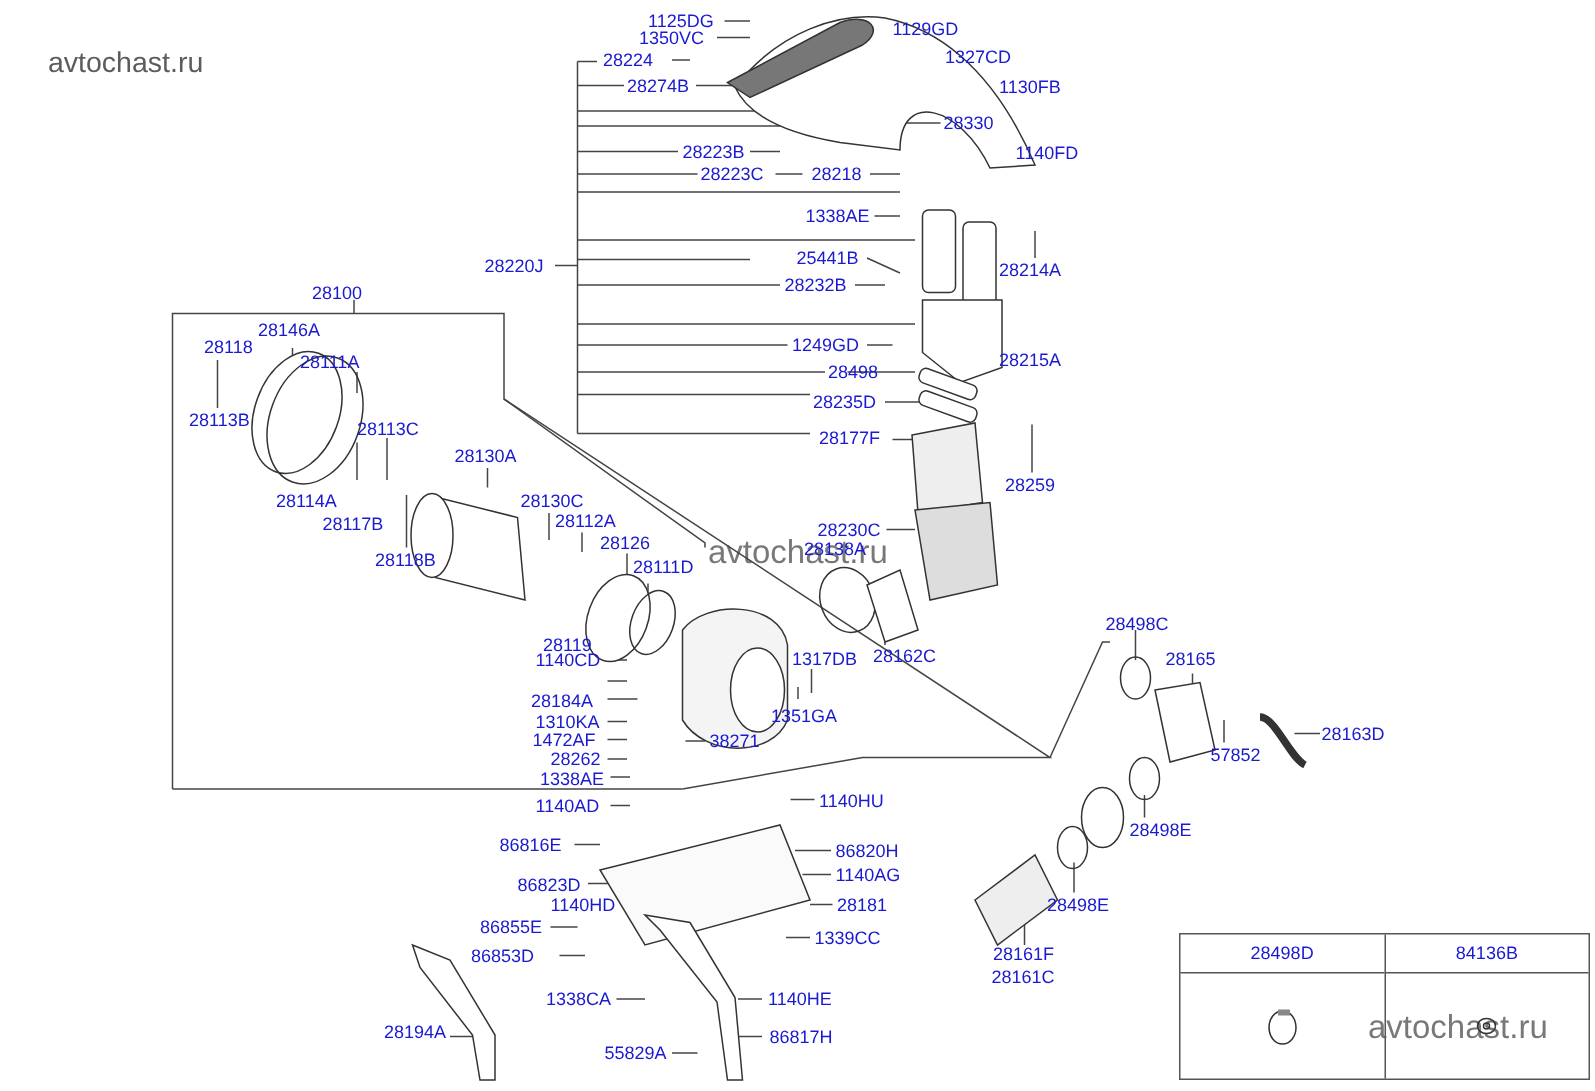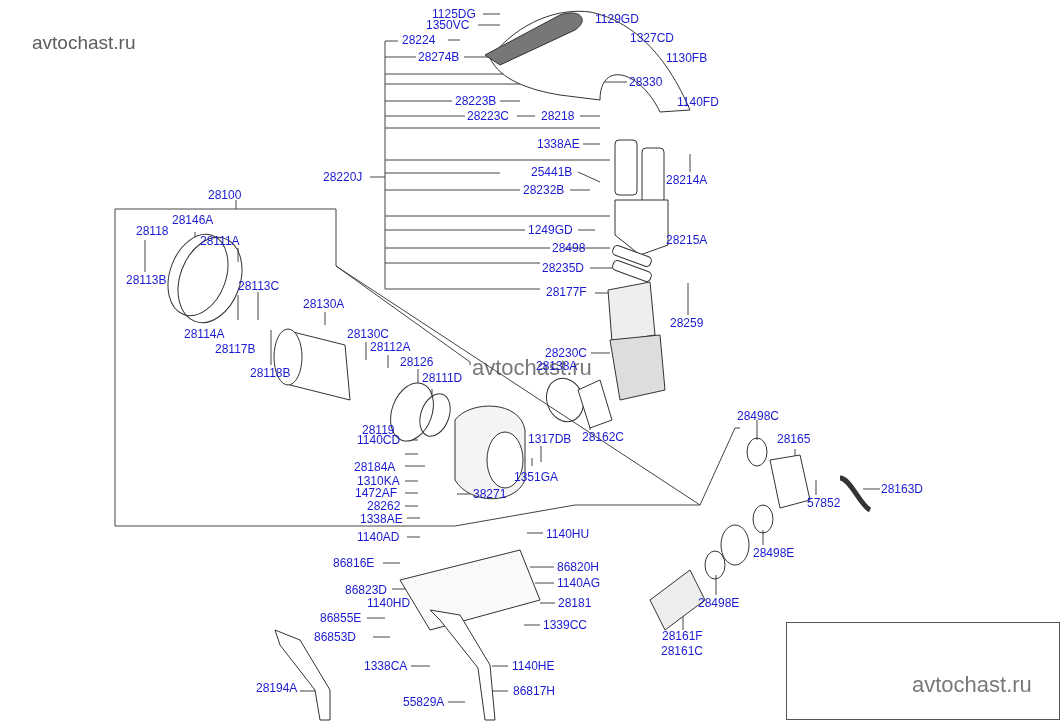--- a/index.html
+++ b/index.html
@@ -263,13 +263,31 @@
 <div class="lbl" style="left:314px;top:631px">86853D</div>
 <div class="lbl" style="left:662px;top:630px">28161F</div>
 <div class="lbl" style="left:661px;top:645px">28161C</div>
 <div class="lbl" style="left:364px;top:660px">1338CA</div>
 <div class="lbl" style="left:512px;top:660px">1140HE</div>
 <div class="lbl" style="left:256px;top:682px">28194A</div>
 <div class="lbl" style="left:403px;top:696px">55829A</div>
 <div class="lbl" style="left:513px;top:685px">86817H</div>
 
 <div class="legend">
+  <div class="cell">
+    <div class="hdr">28498D</div>
+    <div class="body">
+        <svg width="30" height="30">
+          <ellipse cx="15" cy="16" rx="9" ry="11" fill="none" stroke="#333"></ellipse>
+          <rect x="12" y="4" width="8" height="4" fill="#888"></rect>
+        </svg>
+      </div>
+  </div>
+  <div class="cell">
+    <div class="hdr">84136B</div>
+    <div class="body">
+        <svg width="30" height="30">
+          <ellipse cx="15" cy="15" rx="6" ry="5" fill="none" stroke="#333"></ellipse>
+          <ellipse cx="15" cy="15" rx="2" ry="2" fill="none" stroke="#333"></ellipse>
+        </svg>
+      </div>
+  </div>
 </div>
 
 </body></html>

